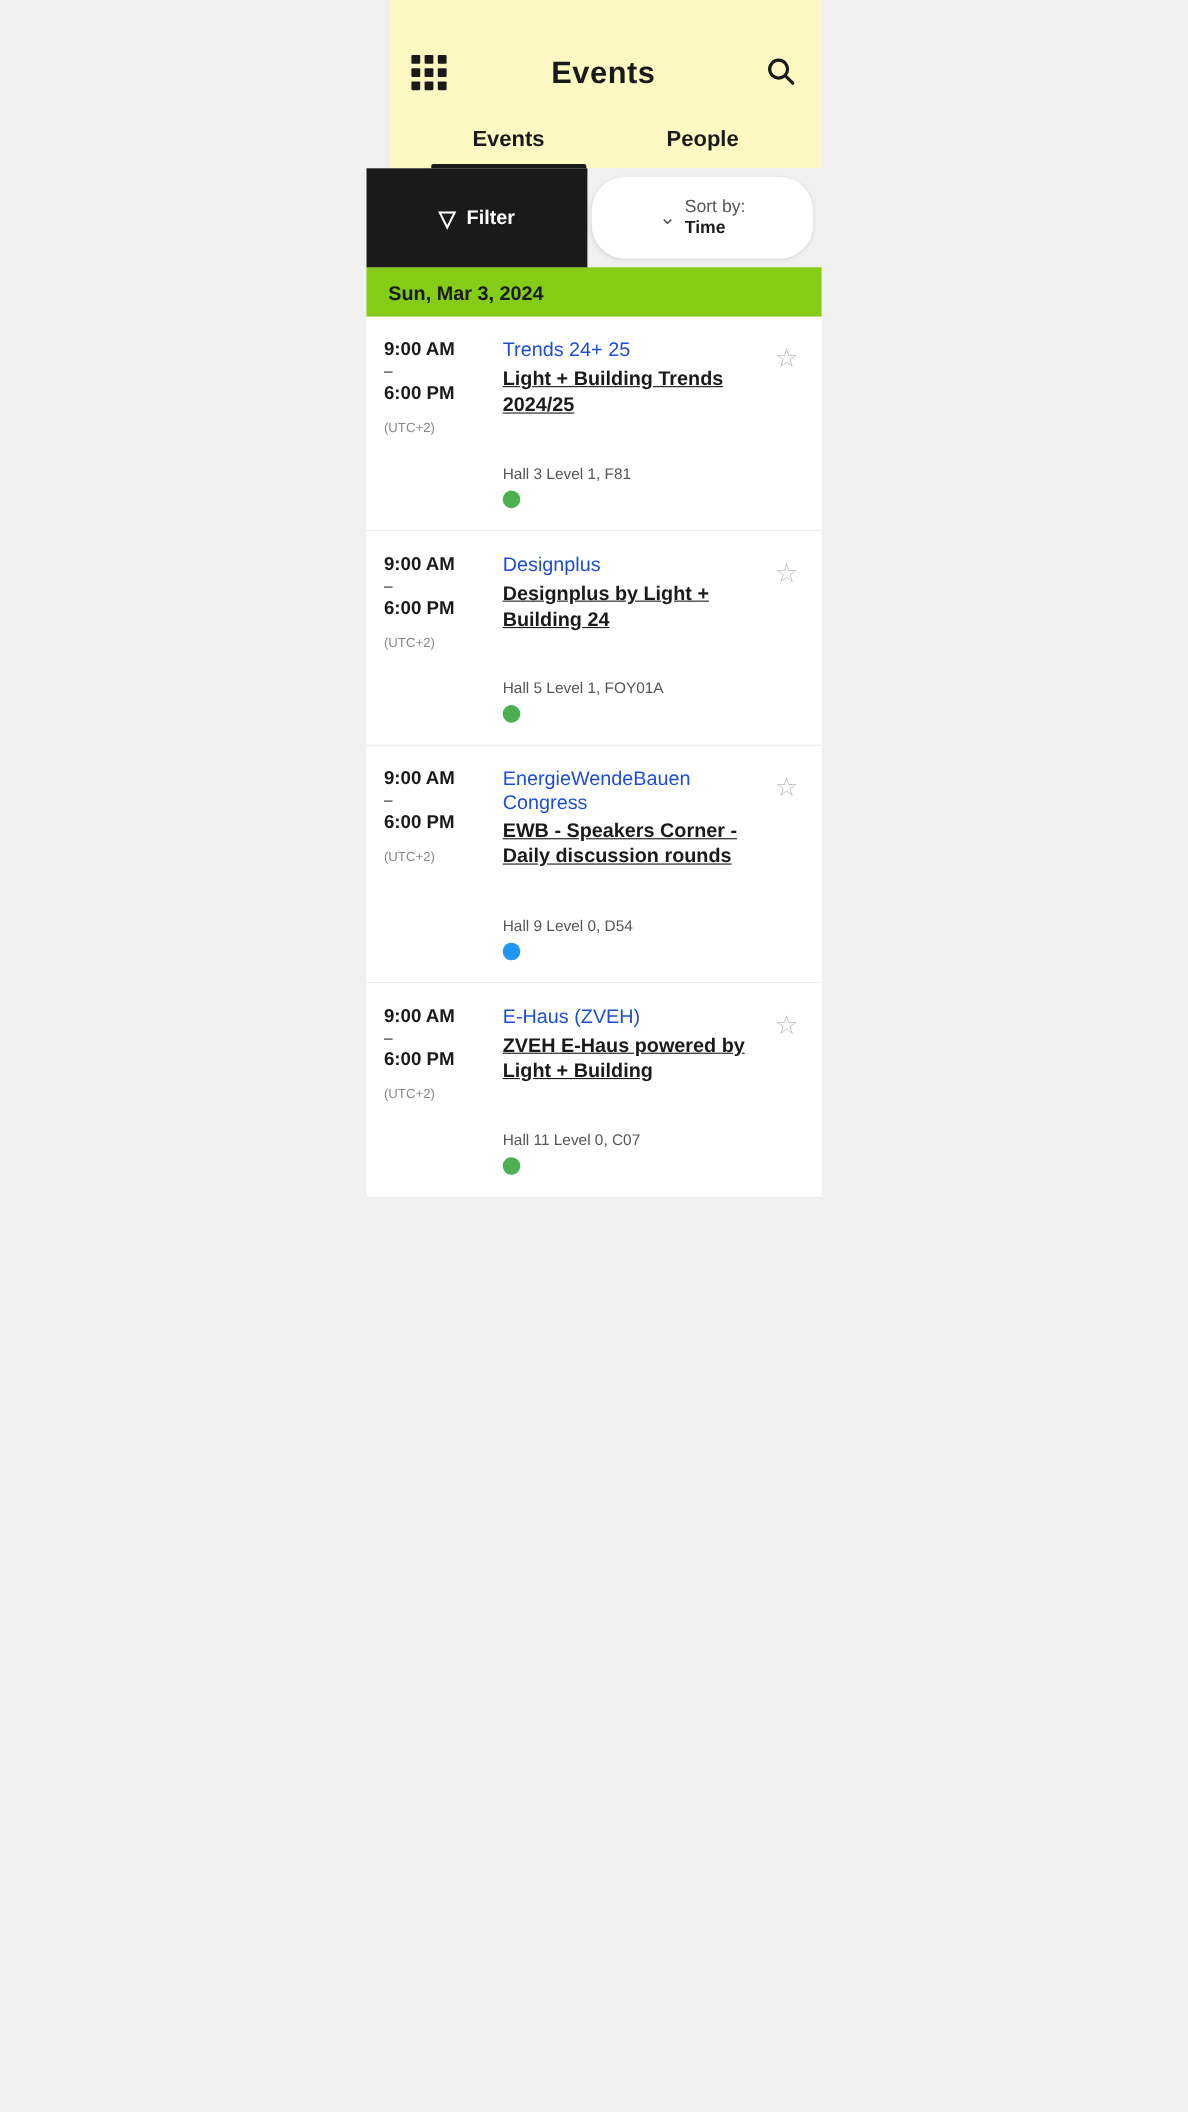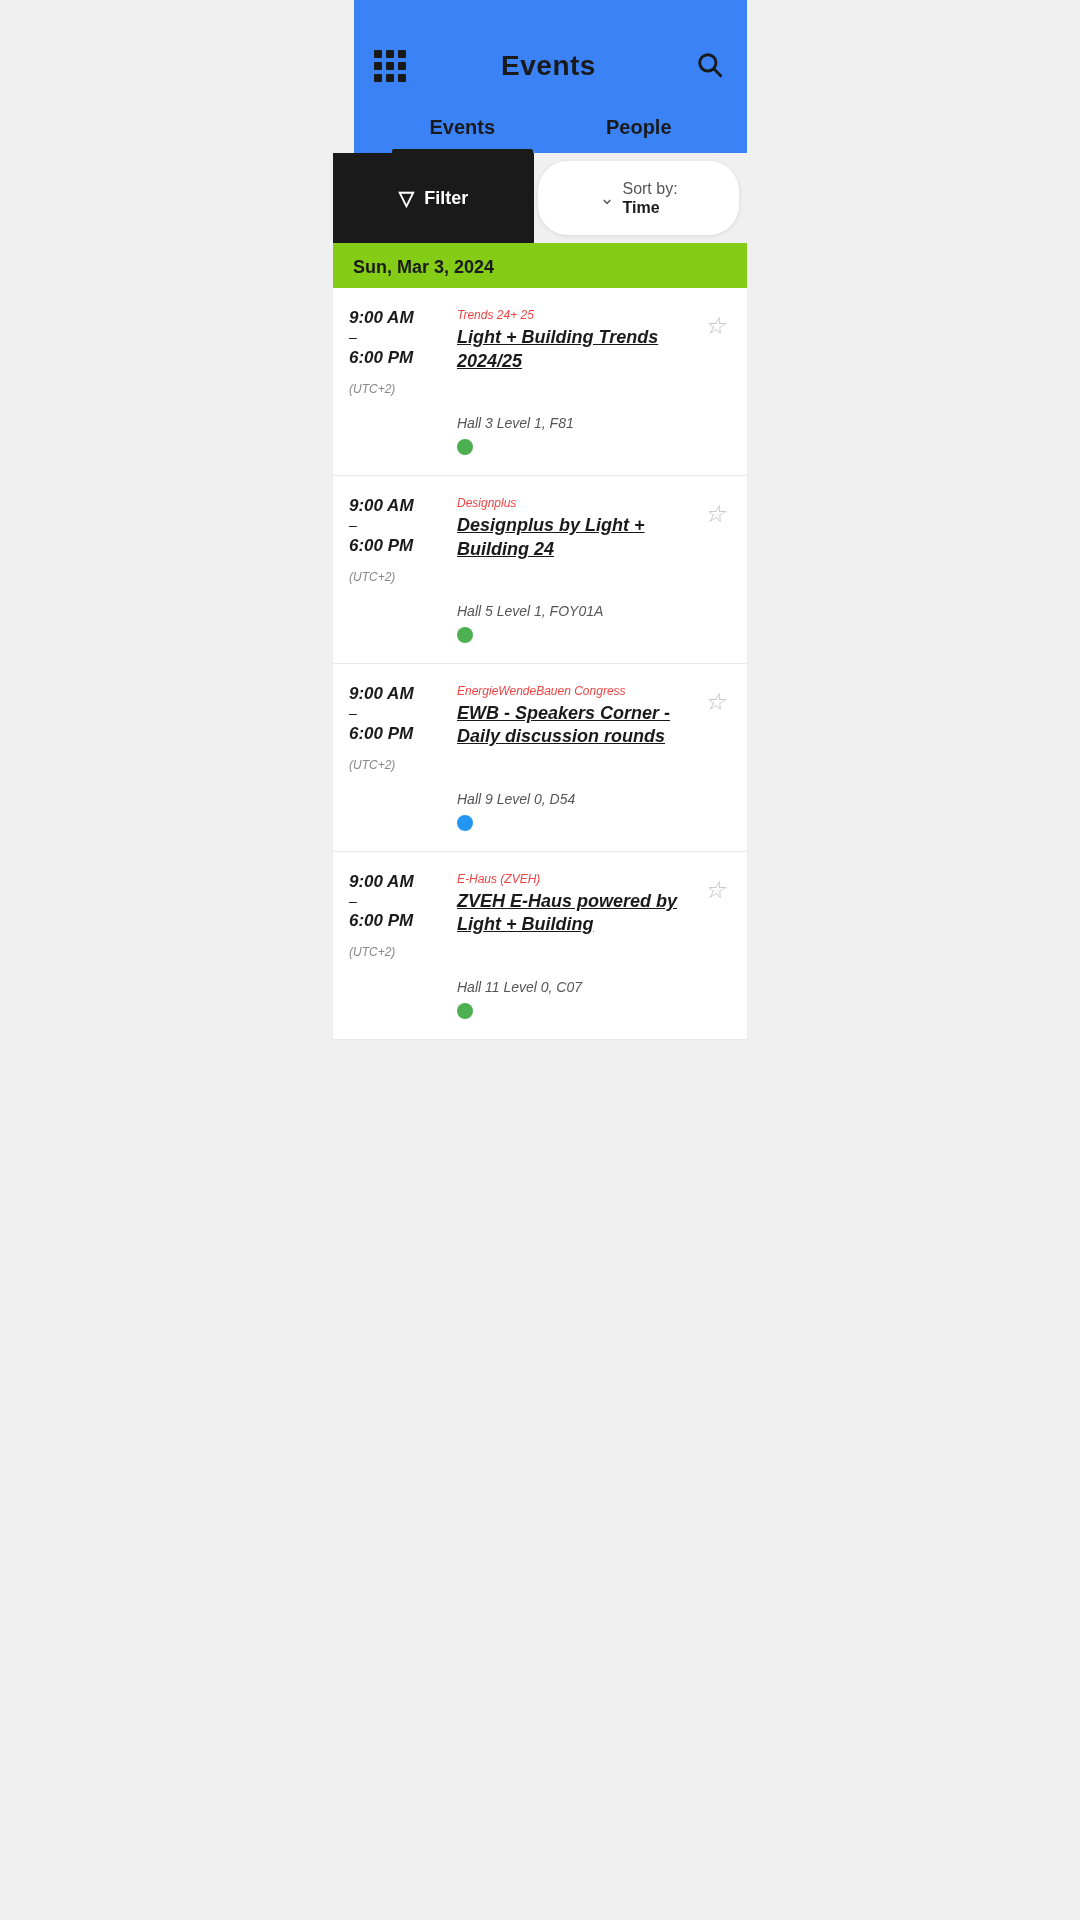--- a/index.html
+++ b/index.html
@@ -7,21 +7,21 @@
 
     body {
       font-family: -apple-system, BlinkMacSystemFont, 'Helvetica Neue', Arial, sans-serif;
       background: #f0f0f0;
       width: 414px;
       margin: 0 auto;
       min-height: 926px;
     }
 
     .header {
-      background: #3b82f6;
+      background: #fef9c3;
       padding: 48px 20px 0 20px;
       margin-left: 21px;
     }
 
     .header-top {
       display: flex;
       align-items: center;
       justify-content: space-between;
       margin-bottom: 20px;
     }
@@ -160,21 +160,20 @@
     .event-list {
       background: white;
     }
 
     .event-item {
       display: flex;
       padding: 20px 16px;
       border-bottom: 1px solid #e8e8e8;
       align-items: flex-start;
       background: white;
-      font-style: italic;
     }
 
     .event-time {
       width: 100px;
       flex-shrink: 0;
       text-align: left;
     }
 
     .time-start {
       font-size: 17px;
@@ -199,22 +198,22 @@
       color: #888;
       margin-top: 14px;
     }
 
     .event-details {
       flex: 1;
       padding: 0 8px;
     }
 
     .event-category {
-      font-size: 12px;
-      color: #ef4444;
+      font-size: 18px;
+      color: #1d4ed8;
       margin-bottom: 4px;
     }
 
     .event-name {
       font-size: 18px;
       font-weight: 700;
       color: #1a1a1a;
       margin-bottom: 6px;
       line-height: 1.3;
       text-decoration: underline;

